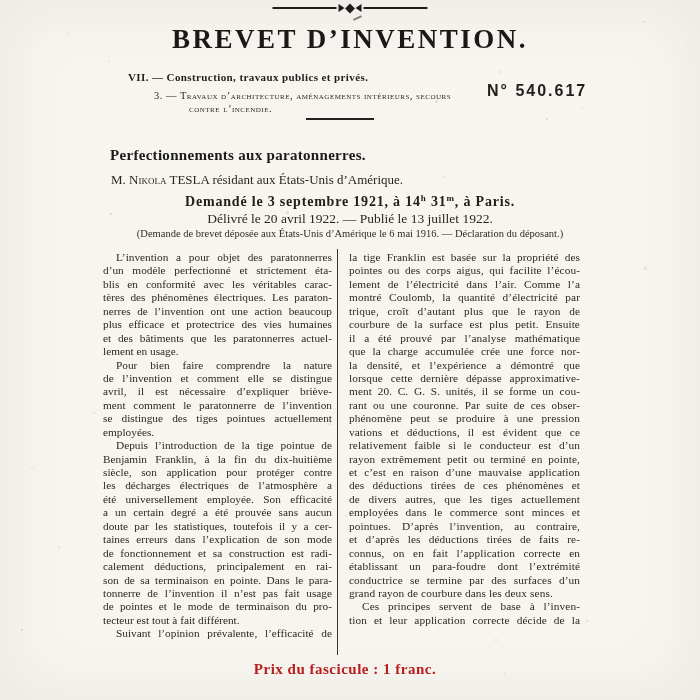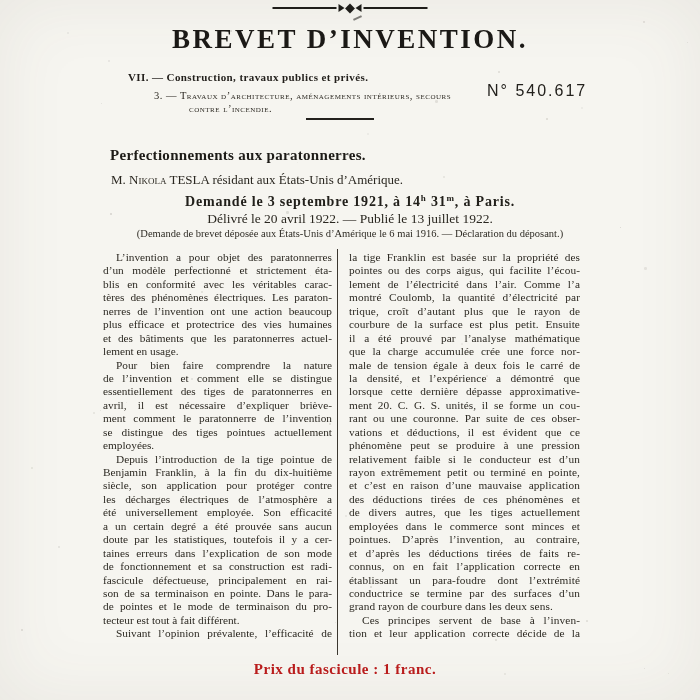--- a/index.html
+++ b/index.html
@@ -22,21 +22,21 @@
   .orn-tri-l{width:0;height:0;border-top:4px solid transparent;border-bottom:4px solid transparent;border-right:6px solid #1f1d1a;margin-right:2px;}
   .orn-diamond{width:7px;height:7px;background:#1f1d1a;transform:rotate(45deg);margin:0 2px;}
   .orn-tail{position:absolute;top:17px;left:353px;width:9px;height:2px;background:#1f1d1a;opacity:.55;transform:rotate(-25deg);}
   
   .title{position:absolute;top:24px;left:0;width:700px;text-align:center;
     font-size:27px;font-weight:bold;letter-spacing:2.5px;color:#1b1916;}
   
   .class1{position:absolute;left:128px;top:71px;font-size:11px;font-weight:bold;letter-spacing:.4px;color:#221f1b;}
   .class2{position:absolute;left:154px;top:90px;font-size:10.5px;font-variant:small-caps;letter-spacing:.5px;color:#2c2922;}
   .class3{position:absolute;left:189px;top:103px;font-size:10.5px;font-variant:small-caps;letter-spacing:.5px;color:#2c2922;}
-  .patnum{position:absolute;left:487px;top:82px;font-size:16px;font-weight:normal;letter-spacing:2px;
+  .patnum{position:absolute;left:487px;top:82px;font-size:16px;font-weight:bold;letter-spacing:2px;
     font-family:"Liberation Sans","DejaVu Sans",sans-serif;color:#23211d;}
   .header-rule{position:absolute;left:306px;top:118px;width:68px;height:2px;background:#23211d;}
   
   .invention-title{position:absolute;left:110px;top:147px;font-size:15px;font-weight:bold;letter-spacing:.3px;color:#1d1b17;}
   .inventor{position:absolute;left:111px;top:172px;font-size:13px;color:#2a2720;}
   .inventor .sc{font-variant:small-caps;}
   .filed{position:absolute;top:194px;left:0;width:700px;text-align:center;
     font-size:14px;font-weight:bold;letter-spacing:.8px;color:#22201b;}
   .filed .sup, .sup{font-size:9px;vertical-align:top;position:relative;top:-1px;}
   .granted{position:absolute;top:211px;left:0;width:700px;text-align:center;font-size:13.5px;color:#2a2720;}
@@ -87,57 +87,56 @@
       <div class="line ind"><span>L’invention a pour objet des paratonnerres</span></div>
       <div class="line"><span>d’un modèle perfectionné et strictement éta-</span></div>
       <div class="line"><span>blis en conformité avec les véritables carac-</span></div>
       <div class="line"><span>tères des phénomènes électriques. Les paraton-</span></div>
       <div class="line"><span>nerres de l’invention ont une action beaucoup</span></div>
       <div class="line"><span>plus efficace et protectrice des vies humaines</span></div>
       <div class="line"><span>et des bâtiments que les paratonnerres actuel-</span></div>
       <div class="line end"><span>lement en usage.</span></div>
       <div class="line ind"><span>Pour bien faire comprendre la nature</span></div>
       <div class="line"><span>de l’invention et comment elle se distingue</span></div>
-      <div class="line"><span>essentiellement des tiges de paratonnerres en</span></div>
       <div class="line"><span>avril, il est nécessaire d’expliquer briève-</span></div>
       <div class="line"><span>ment comment le paratonnerre de l’invention</span></div>
       <div class="line"><span>se distingue des tiges pointues actuellement</span></div>
       <div class="line end"><span>employées.</span></div>
       <div class="line ind"><span>Depuis l’introduction de la tige pointue de</span></div>
       <div class="line"><span>Benjamin Franklin, à la fin du dix-huitième</span></div>
       <div class="line"><span>siècle, son application pour protéger contre</span></div>
       <div class="line"><span>les décharges électriques de l’atmosphère a</span></div>
       <div class="line"><span>été universellement employée. Son efficacité</span></div>
       <div class="line"><span>a un certain degré a été prouvée sans aucun</span></div>
       <div class="line"><span>doute par les statistiques, toutefois il y a cer-</span></div>
       <div class="line"><span>taines erreurs dans l’explication de son mode</span></div>
       <div class="line"><span>de fonctionnement et sa construction est radi-</span></div>
-      <div class="line"><span>fascicule défectueuse, principalement en rai-</span></div>
+      <div class="line"><span>calement déductions, principalement en rai-</span></div>
       <div class="line"><span>son de sa terminaison en pointe. Dans le para-</span></div>
+      <div class="line"><span>tonnerre de l’invention il n’est pas fait usage</span></div>
       <div class="line"><span>de pointes et le mode de terminaison du pro-</span></div>
       <div class="line end"><span>tecteur est tout à fait différent.</span></div>
       <div class="line ind"><span>Suivant l’opinion prévalente, l’efficacité de</span></div>
     </div>
   <div class="vdivider"></div>
   <div class="col col-right">
       <div class="line"><span>la tige Franklin est basée sur la propriété des</span></div>
       <div class="line"><span>pointes ou des corps aigus, qui facilite l’écou-</span></div>
       <div class="line"><span>lement de l’électricité dans l’air. Comme l’a</span></div>
       <div class="line"><span>montré Coulomb, la quantité d’électricité par</span></div>
       <div class="line"><span>trique, croît d’autant plus que le rayon de</span></div>
       <div class="line"><span>courbure de la surface est plus petit. Ensuite</span></div>
       <div class="line"><span>il a été prouvé par l’analyse mathématique</span></div>
       <div class="line"><span>que la charge accumulée crée une force nor-</span></div>
-      <div class="line"><span>male de tension égale à deux fois le carré de</span></div>
       <div class="line"><span>la densité, et l’expérience a démontré que</span></div>
       <div class="line"><span>lorsque cette dernière dépasse approximative-</span></div>
       <div class="line"><span>ment 20. C. G. S. unités, il se forme un cou-</span></div>
       <div class="line"><span>rant ou une couronne. Par suite de ces obser-</span></div>
+      <div class="line"><span>phénomène peut se produire à une pression</span></div>
       <div class="line"><span>vations et déductions, il est évident que ce</span></div>
-      <div class="line"><span>phénomène peut se produire à une pression</span></div>
       <div class="line"><span>relativement faible si le conducteur est d’un</span></div>
       <div class="line"><span>rayon extrêmement petit ou terminé en pointe,</span></div>
       <div class="line"><span>et c’est en raison d’une mauvaise application</span></div>
       <div class="line"><span>des déductions tirées de ces phénomènes et</span></div>
       <div class="line"><span>de divers autres, que les tiges actuellement</span></div>
       <div class="line"><span>employées dans le commerce sont minces et</span></div>
       <div class="line"><span>pointues. D’après l’invention, au contraire,</span></div>
       <div class="line"><span>et d’après les déductions tirées de faits re-</span></div>
       <div class="line"><span>connus, on en fait l’application correcte en</span></div>
       <div class="line"><span>établissant un para-foudre dont l’extrémité</span></div>

